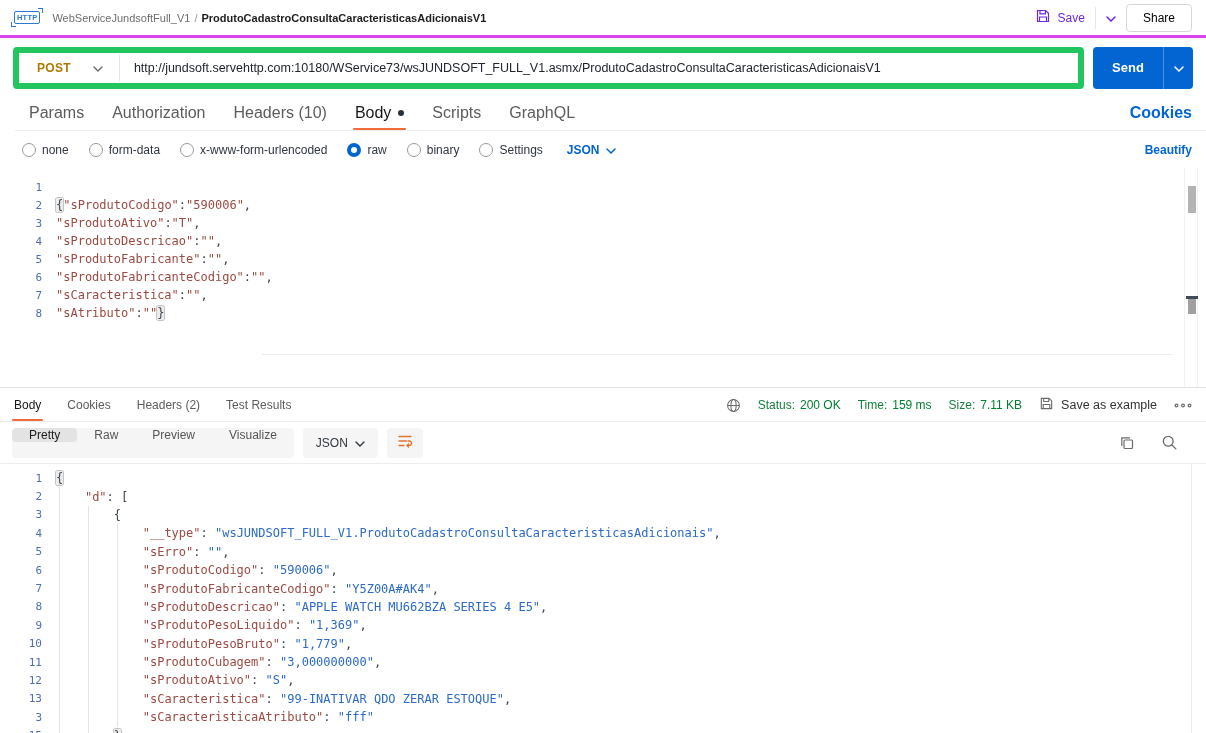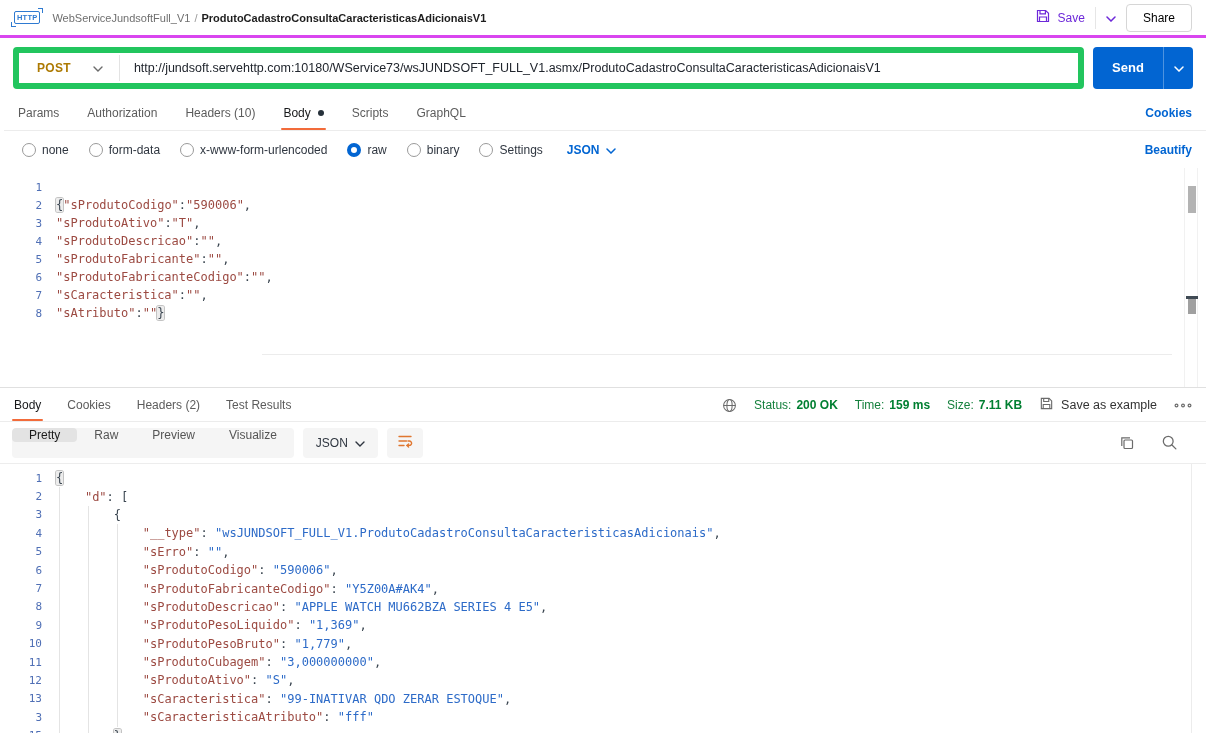--- a/index.html
+++ b/index.html
@@ -40,22 +40,22 @@
   .url-divider{width:1px;height:26px;background:#e3e3e3;margin-right:6px}
   .url-input{flex:1;border:none;outline:none;font-size:12.5px;color:#21262e;background:transparent;
     font-family:"Liberation Sans",sans-serif;padding:0 8px}
   .send-split{height:42px;display:flex}
   .send-btn{width:70px;background:var(--link-blue);color:#fff;font-weight:700;font-size:13px;border:none;
     border-radius:4px 0 0 4px;font-family:"Liberation Sans",sans-serif}
   .send-caret{width:30px;background:var(--link-blue);border:none;border-left:1px solid rgba(255,255,255,.3);
     border-radius:0 4px 4px 0;color:#fff;display:flex;align-items:center;justify-content:center}
 
   
-  .req-tabs{position:absolute;top:96px;left:4px;right:0;height:35px;border-bottom:1px solid #ececec;
-    display:flex;align-items:stretch;gap:28px;padding:0 14px;font-size:12px;color:#5c5c5c}
+  .req-tabs{position:absolute;top:96px;left:15px;right:0;height:35px;border-bottom:1px solid #ececec;
+    display:flex;align-items:stretch;gap:28px;padding:0 14px;font-size:16px;color:#5c5c5c}
   .tab{display:flex;align-items:center;position:relative;cursor:pointer;gap:7px}
   .tab.active{color:#17181a}
   .tab.active::after{content:"";position:absolute;left:-2px;right:-2px;bottom:0;height:2px;background:var(--accent);border-radius:1px}
   .tab-dot{width:6px;height:6px;border-radius:50%;background:#26303a}
   .cookies-link{margin-left:auto;color:var(--link-blue);font-weight:600;display:flex;align-items:center;cursor:pointer}
 
   
   .body-modes{position:absolute;top:131px;left:0;right:0;height:37px;display:flex;align-items:center;
     gap:20px;padding:0 14px 0 22px;font-size:12px;color:#2f3640}
   .mode{display:flex;align-items:center;gap:6px;cursor:pointer}
@@ -83,21 +83,21 @@
   .sb-thumb{position:absolute;left:3px;width:8px;background:#b3b3b3}
   .sb-mark{position:absolute;left:1px;width:12px;height:3px;background:#3f4a54}
   .resp-sb{position:absolute;right:14px;top:0;bottom:0;width:1px;background:#ececec}
 
   
   .resp-header{position:absolute;top:389px;left:0;right:0;height:33px;border-bottom:1px solid #ececec;
     display:flex;align-items:stretch;gap:26px;padding:0 14px;font-size:12px;color:#5c5c5c}
   .resp-meta{margin-left:auto;display:flex;align-items:center;gap:17px}
   .meta-item{display:flex;gap:5px;font-size:12px;align-items:center}
   .meta-label{color:#15803d}
-  .meta-value{color:var(--success);font-weight:700}
+  .meta-value{color:var(--success);font-weight:400}
   .save-example{display:flex;align-items:center;gap:7px;color:#333;font-size:12.5px;cursor:pointer}
 
   
   .resp-toolbar{position:absolute;top:422px;left:0;right:0;height:41px;display:flex;align-items:center;
     gap:9px;padding:0 12px}
   .seg-group{display:flex;background:#f5f5f5;border-radius:4px;height:30px;align-items:flex-start;overflow:hidden}
   .seg{padding:0 17px;display:flex;align-items:center;font-size:12px;color:#555;border-radius:4px;cursor:pointer}
   .seg.active{background:#e3e3e3;color:#1b1b1b}
   .json-seg{background:#f5f5f5;border-radius:4px;height:30px;display:flex;align-items:center;gap:7px;
     padding:0 13px;font-size:12px;color:#2f3640;cursor:pointer}

